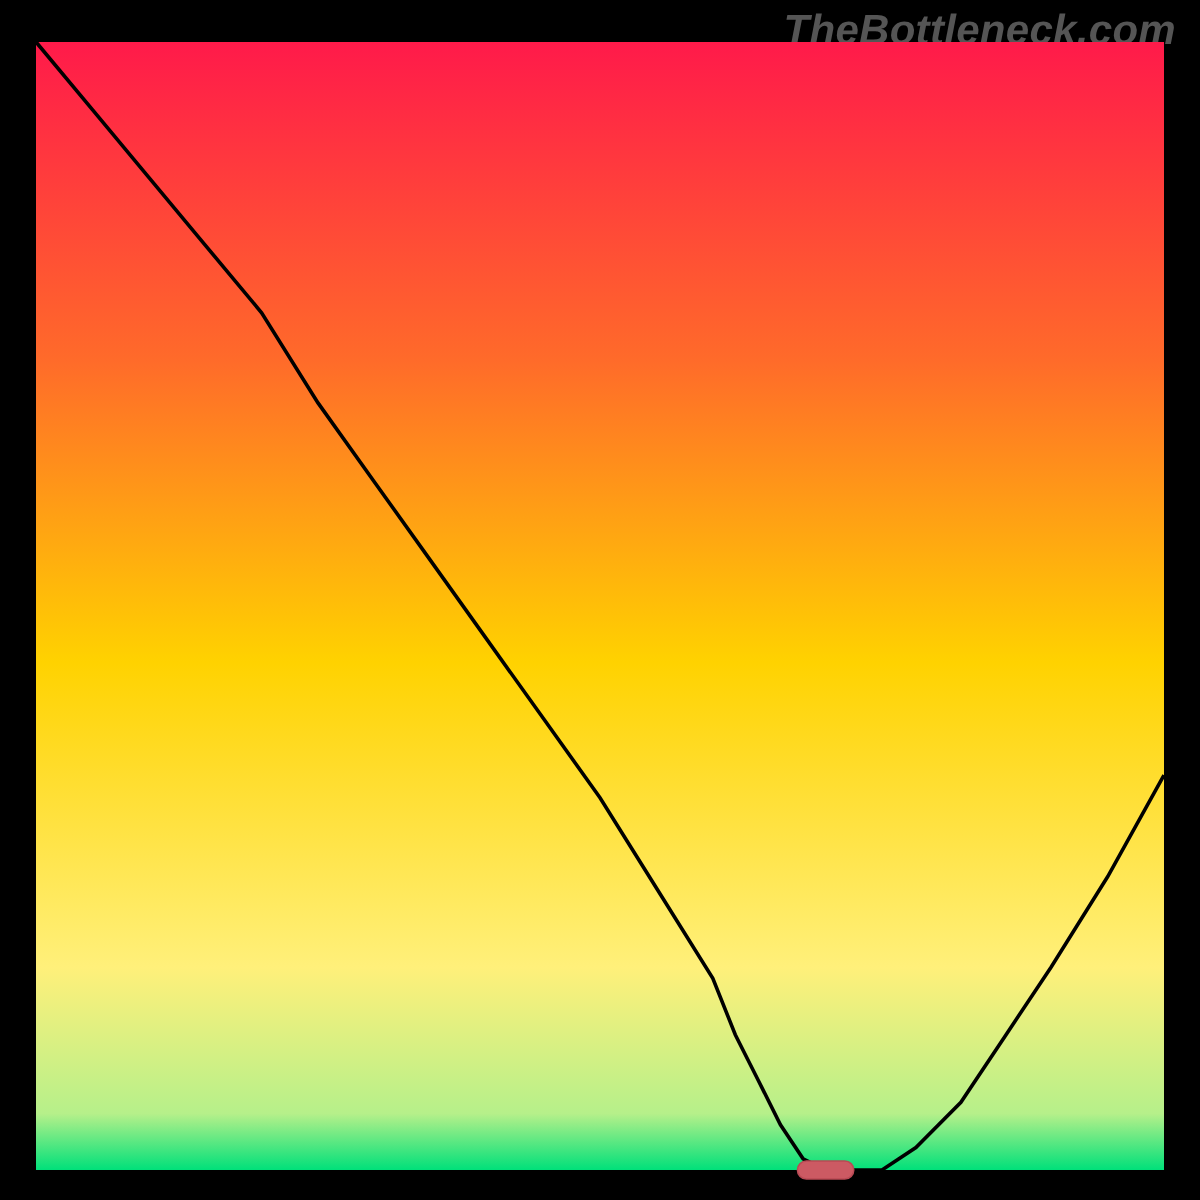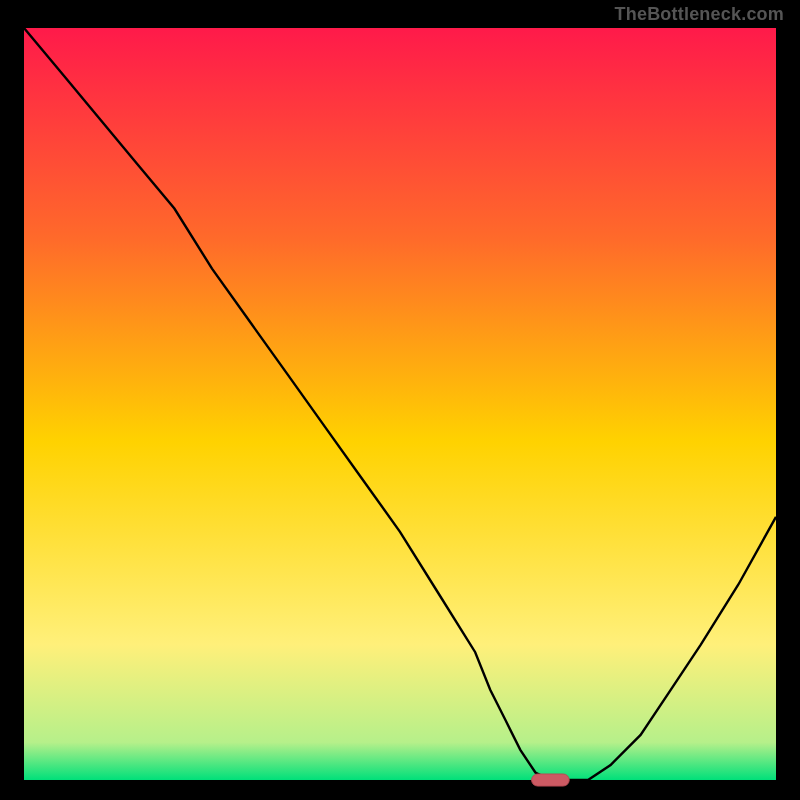--- a/index.html
+++ b/index.html
@@ -15,24 +15,25 @@
     position: relative;
     width: 800px;
     height: 800px;
     background: #000;
   }
   .watermark {
     position: absolute;
     top: 4px;
     right: 16px;
     color: #555;
-    font-size: 18px;
+    font-size: 28px;
     font-weight: 600;
     letter-spacing: 0.2px;
     user-select: none;
+    font-style: italic;
   }
   svg {
     position: absolute;
     top: 0;
     left: 0;
   }
 </style>
 </head>
 <body>
 

